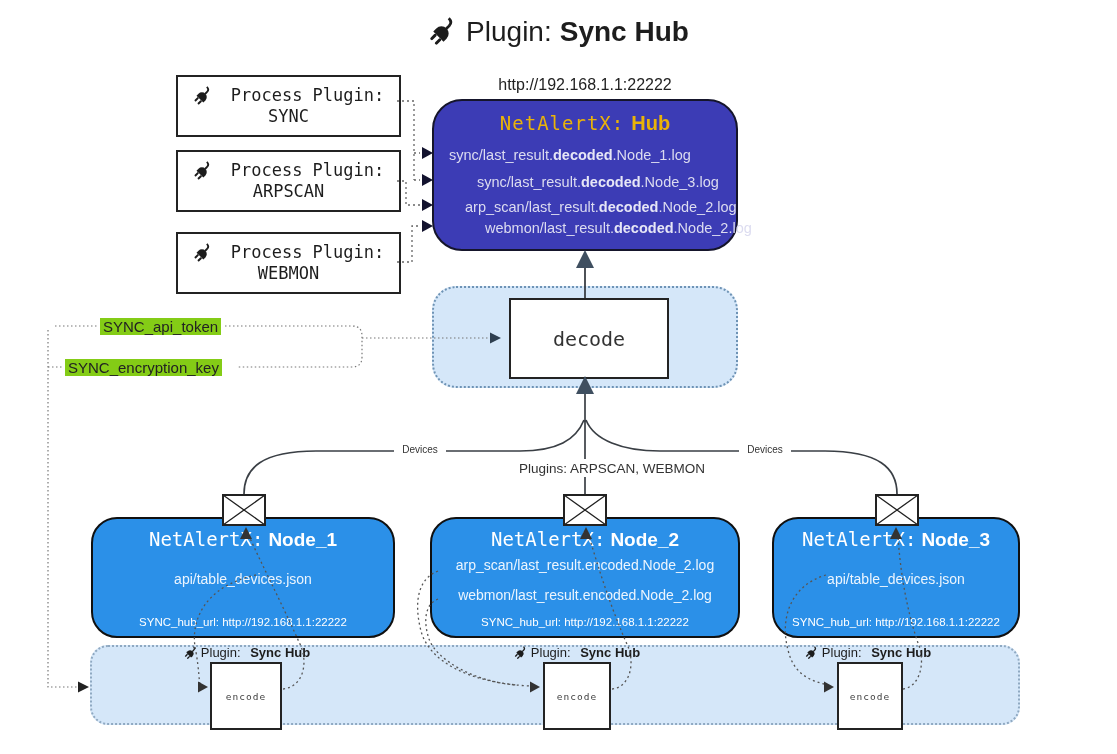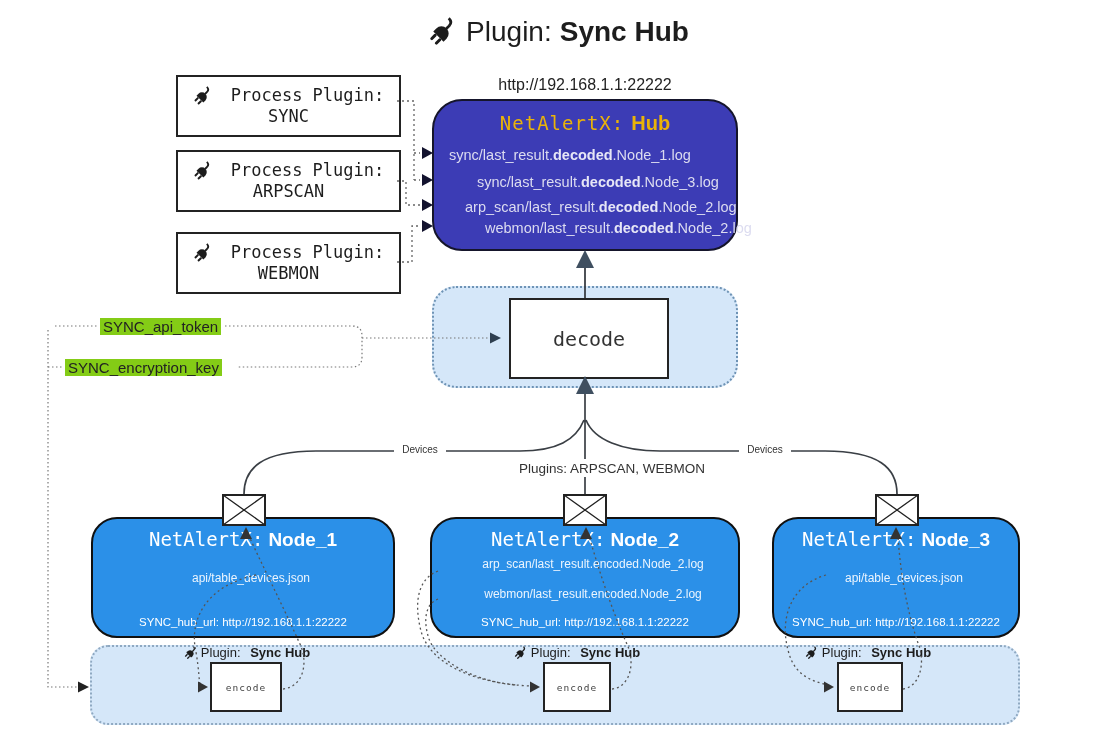--- a/index.html
+++ b/index.html
@@ -31,26 +31,26 @@
   
   .tok{font-size:15px;color:#222;background:#84cc16;padding:0 3px;}
   
   .edge-label{font-size:10px;color:#333;white-space:nowrap;transform:translateX(-50%);}
   
   .env{width:44px;height:32px;z-index:5;}
   
   .node{top:517px;height:121px;background:#2b90e8;border:2.5px solid #101010;border-radius:26px;box-sizing:border-box;z-index:1;}
   .node-title{position:absolute;top:9px;left:0;width:100%;text-align:center;color:#fff;font-size:19px;}
   .node-title b{font-family:"Liberation Sans",sans-serif;font-size:19px;margin-left:5px;}
-  .nline{position:absolute;left:8px;width:100%;text-align:center;color:#ecf5fe;font-size:12px;white-space:nowrap;}
+  .nline{position:absolute;left:0;width:100%;text-align:center;color:#ecf5fe;font-size:14px;white-space:nowrap;}
   .nurl{position:absolute;bottom:8px;left:0;width:100%;text-align:center;color:#fff;font-size:11.5px;}
   
   .band{top:645px;left:90px;width:930px;height:80px;background:#d5e7f9;border:2px dotted #8fa9c2;border-radius:18px;box-sizing:border-box;}
   .enc-label{top:645px;transform:translateX(-50%);display:flex;align-items:center;gap:3px;font-size:13px;color:#1d1d1d;white-space:nowrap;z-index:4;}
-  .enc-box{top:662px;height:50px;background:#fff;border:2px solid #232323;box-sizing:border-box;
+  .enc-box{top:662px;height:68px;background:#fff;border:2px solid #232323;box-sizing:border-box;
            display:flex;align-items:center;justify-content:center;font-family:"DejaVu Sans Mono",monospace;font-size:9.5px;letter-spacing:1px;color:#444;z-index:4;}
   .overlay{position:absolute;top:0;left:0;z-index:6;pointer-events:none;}
 </style>
 </head>
 <body>
 
 <div class="canvas">
 
   <div class="abs title-row">
     <svg class="plug" width="30" height="30" viewBox="0 0 24 24">

